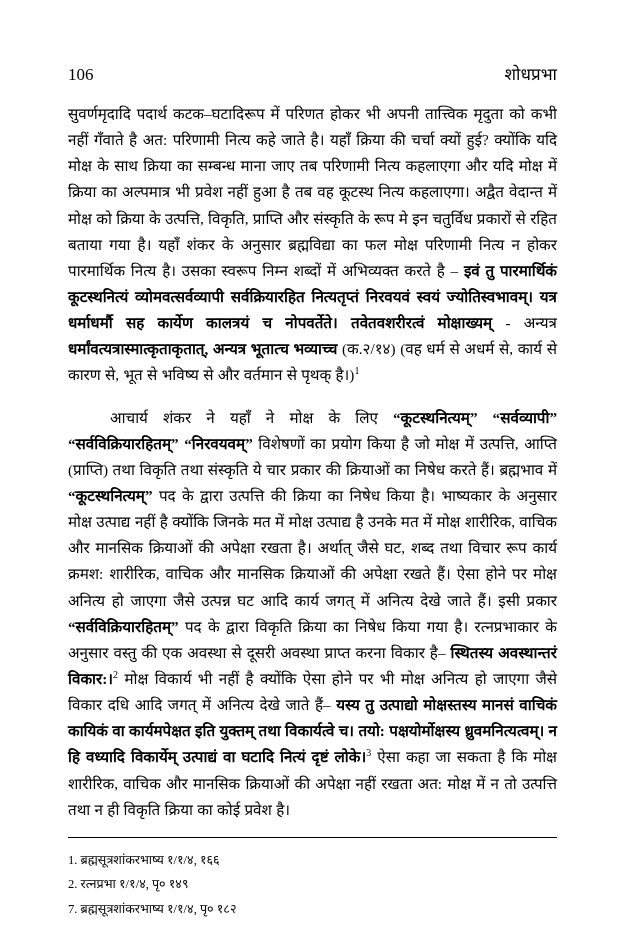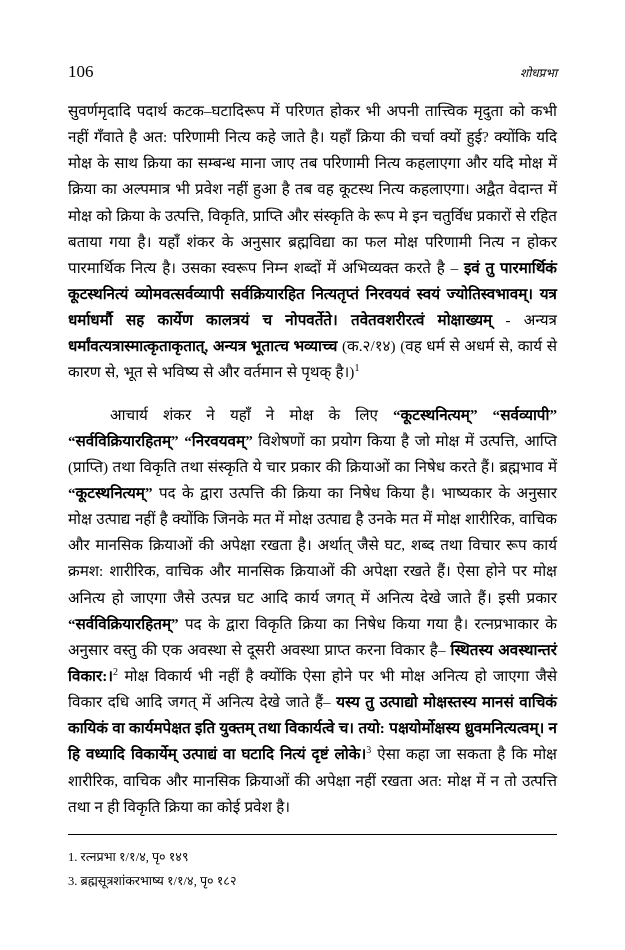--- a/index.html
+++ b/index.html
@@ -30,22 +30,21 @@
     align-items: baseline;
     font-size: 16.5px;
     margin-bottom: 12px;
   }
   .page-number {
     font-family: "Liberation Serif", "DejaVu Serif", serif;
     font-size: 17px;
   }
   .journal-title {
     font-family: "Liberation Serif", "DejaVu Serif", serif;
-    font-size: 12px;
-    font-style: italic;
+    font-size: 17px;
   }
   .body-text {
     font-size: 15.2px;
     line-height: 1.72;
     text-align: justify;
     text-justify: inter-word;
     word-spacing: 0.5px;
   }
   .para {
     margin: 16px 0 0 0;
@@ -88,17 +87,18 @@
   </div>
 
   <div class="body-text">
     <p class="para" id="p1"><span>सुवर्णमृदादि पदार्थ कटक–घटादिरूप में परिणत होकर भी अपनी तात्त्विक मृदुता को कभी नहीं गँवाते है अत: परिणामी नित्य कहे जाते है। यहाँ क्रिया की चर्चा क्यों हुई? क्योंकि यदि मोक्ष के साथ क्रिया का सम्बन्ध माना जाए तब परिणामी नित्य कहलाएगा और यदि मोक्ष में क्रिया का अल्पमात्र भी प्रवेश नहीं हुआ है तब वह कूटस्थ नित्य कहलाएगा। अद्वैत वेदान्त में मोक्ष को क्रिया के उत्पत्ति, विकृति, प्राप्ति और संस्कृति के रूप मे इन चतुर्विध प्रकारों से रहित बताया गया है। यहाँ शंकर के अनुसार ब्रह्मविद्या का फल मोक्ष परिणामी नित्य न होकर पारमार्थिक नित्य है। उसका स्वरूप निम्न शब्दों में अभिव्यक्त करते है – </span><span class="bold">इवं तु पारमार्थिकं कूटस्थनित्यं व्योमवत्सर्वव्यापी सर्वक्रियारहित नित्यतृप्तं निरवयवं स्वयं ज्योतिस्वभावम्। यत्र धर्माधर्मौ सह कार्येण कालत्रयं च नोपवर्तेते। तवेतवशरीरत्वं मोक्षाख्यम् </span><span>- अन्यत्र </span><span class="bold">धर्मांवत्यत्रास्मात्कृताकृतात्, अन्यत्र भूतात्च भव्याच्च </span><span>(क.२/१४) (वह धर्म से अधर्म से, कार्य से कारण से, भूत से भविष्य से और वर्तमान से पृथक् है।)</span><sup class="sup">1</sup></p>
     <p class="para indent" id="p2"><span>आचार्य शंकर ने यहाँ ने मोक्ष के लिए </span><span class="bold">“कूटस्थनित्यम्” “सर्वव्यापी” “सर्वविक्रियारहितम्” “निरवयवम्” </span><span>विशेषणों का प्रयोग किया है जो मोक्ष में उत्पत्ति, आप्ति (प्राप्ति) तथा विकृति तथा संस्कृति ये चार प्रकार की क्रियाओं का निषेध करते हैं। ब्रह्मभाव में </span><span class="bold">“कूटस्थनित्यम्” </span><span>पद के द्वारा उत्पत्ति की क्रिया का निषेध किया है। भाष्यकार के अनुसार मोक्ष उत्पाद्य नहीं है क्योंकि जिनके मत में मोक्ष उत्पाद्य है उनके मत में मोक्ष शारीरिक, वाचिक और मानसिक क्रियाओं की अपेक्षा रखता है। अर्थात् जैसे घट, शब्द तथा विचार रूप कार्य क्रमश: शारीरिक, वाचिक और मानसिक क्रियाओं की अपेक्षा रखते हैं। ऐसा होने पर मोक्ष अनित्य हो जाएगा जैसे उत्पन्न घट आदि कार्य जगत् में अनित्य देखे जाते हैं। इसी प्रकार </span><span class="bold">“सर्वविक्रियारहितम्” </span><span>पद के द्वारा विकृति क्रिया का निषेध किया गया है। रत्नप्रभाकार के अनुसार वस्तु की एक अवस्था से दूसरी अवस्था प्राप्त करना विकार है– </span><span class="bold">स्थितस्य अवस्थान्तरं विकार:।</span><sup class="sup">2</sup><span> मोक्ष विकार्य भी नहीं है क्योंकि ऐसा होने पर भी मोक्ष अनित्य हो जाएगा जैसे विकार दधि आदि जगत् में अनित्य देखे जाते हैं– </span><span class="bold">यस्य तु उत्पाद्यो मोक्षस्तस्य मानसं वाचिकं कायिकं वा कार्यमपेक्षत इति युक्तम् तथा विकार्यत्वे च। तयो: पक्षयोर्मोक्षस्य ध्रुवमनित्यत्वम्। न हि वध्यादि विकार्येम् उत्पाद्यं वा घटादि नित्यं दृष्टं लोके।</span><sup class="sup">3</sup><span> ऐसा कहा जा सकता है कि मोक्ष शारीरिक, वाचिक और मानसिक क्रियाओं की अपेक्षा नहीं रखता अत: मोक्ष में न तो उत्पत्ति तथा न ही विकृति क्रिया का कोई प्रवेश है।</span></p>
   </div>
 
   <hr class="footnote-rule">
 
   <div class="footnotes">
-    <span class="footnote">1. रत्नप्रभा १/१/४, पृ० १४९</span>
-    <span class="footnote">3. ब्रह्मसूत्रशांकरभाष्य १/१/४, पृ० १८२</span>
+    <span class="footnote">1. ब्रह्मसूत्रशांकरभाष्य १/१/४, १६६</span>
+    <span class="footnote">2. रत्नप्रभा १/१/४, पृ० १४९</span>
+    <span class="footnote">7. ब्रह्मसूत्रशांकरभाष्य १/१/४, पृ० १८२</span>
   </div>
 
 </div>
 
 </body></html>

